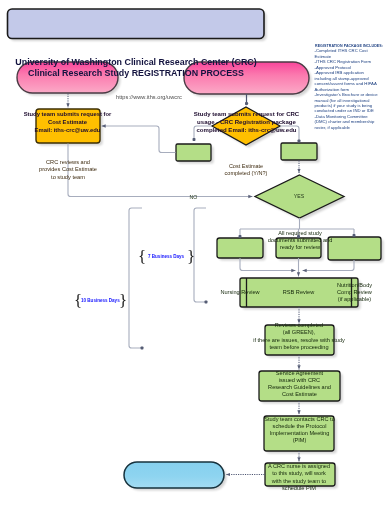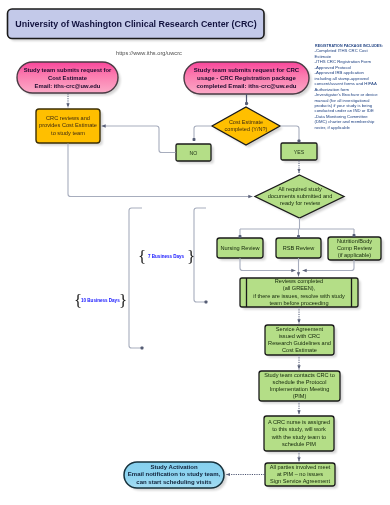--- a/index.html
+++ b/index.html
@@ -1,21 +1,21 @@
 <!DOCTYPE html>
 <html><head>
 <meta charset="utf-8">
 <style>
   html,body{margin:0;padding:0;background:#ffffff;}
   body{width:390px;height:505px;position:relative;overflow:hidden;
        font-family:"Liberation Sans",sans-serif;-webkit-font-smoothing:antialiased;}
   .stage{position:absolute;left:0;top:0;width:390px;height:505px;}
   svg.layer{position:absolute;left:0;top:0;width:390px;height:505px;overflow:visible;}
   .lbl{position:absolute;box-sizing:border-box;display:flex;flex-direction:column;
-       align-items:center;justify-content:center;text-align:center;}
+       align-items:center;justify-content:center;text-align:center;margin-top:44px;}
   .lbl div{white-space:nowrap;}
   #title-text{left:7.5px;top:9px;width:257px;height:30px;
      font-size:8.9px;font-weight:bold;color:#13133f;line-height:10.6px;}
 
   
   #url-text{left:116px;top:48px;width:120px;height:10px;font-size:5.6px;
      color:#4a4a4a;letter-spacing:0.05px;align-items:flex-start;}
 
   
   #notes{position:absolute;left:314.5px;top:43px;width:79px;font-size:4.25px;
@@ -194,20 +194,21 @@
       <path d="M299 355 L299 369.5" fill="none" stroke="#4c5470" stroke-width="1" stroke-linejoin="round" stroke-linecap="butt" stroke-dasharray="1.15 1.15" marker-end="url(#ah)"></path>
       <path d="M299 401 L299 414.5" fill="none" stroke="#4c5470" stroke-width="1" stroke-linejoin="round" stroke-linecap="butt" stroke-dasharray="1.15 1.15" marker-end="url(#ah)"></path>
       <path d="M299 451 L299 461.5" fill="none" stroke="#4c5470" stroke-width="1" stroke-linejoin="round" stroke-linecap="butt" stroke-dasharray="1.15 1.15" marker-end="url(#ah)"></path>
       <path d="M264.5 474.5 L226 474.5" fill="none" stroke="#4c5470" stroke-width="1" stroke-linejoin="round" stroke-linecap="butt" stroke-dasharray="1.15 1.15" marker-end="url(#ah)"></path>
       <path d="M206 208 L196.6 208 Q194 208 194 210.6 L194 299.4 Q194 302 196.6 302 L206 302" fill="none" stroke="#a7adbd" stroke-width="1.1" stroke-linejoin="round" stroke-linecap="butt" marker-end="url(#sq)"></path>
       <path d="M142 208 L131.6 208 Q129 208 129 210.6 L129 345.4 Q129 348 131.6 348 L142 348" fill="none" stroke="#a7adbd" stroke-width="1.1" stroke-linejoin="round" stroke-linecap="butt" marker-end="url(#sq)"></path>
     </svg>
 
   <div class="lbl" id="title-text">
     <div>University of Washington Clinical Research Center (CRC)</div>
+    <div>Clinical Research Study REGISTRATION PROCESS</div>
   </div>
 
   <div class="lbl" id="url-text">https://www.iths.org/uwcrc</div>
 
   <div id="notes">
       <div class="hd">REGISTRATION PACKAGE INCLUDES:</div>
       <div class="ln">-Completed ITHS CRC Cost</div>
       <div class="ln">Estimate</div>
       <div class="ln">-ITHS CRC Registration Form</div>
       <div class="ln">-Approved Protocol</div>

